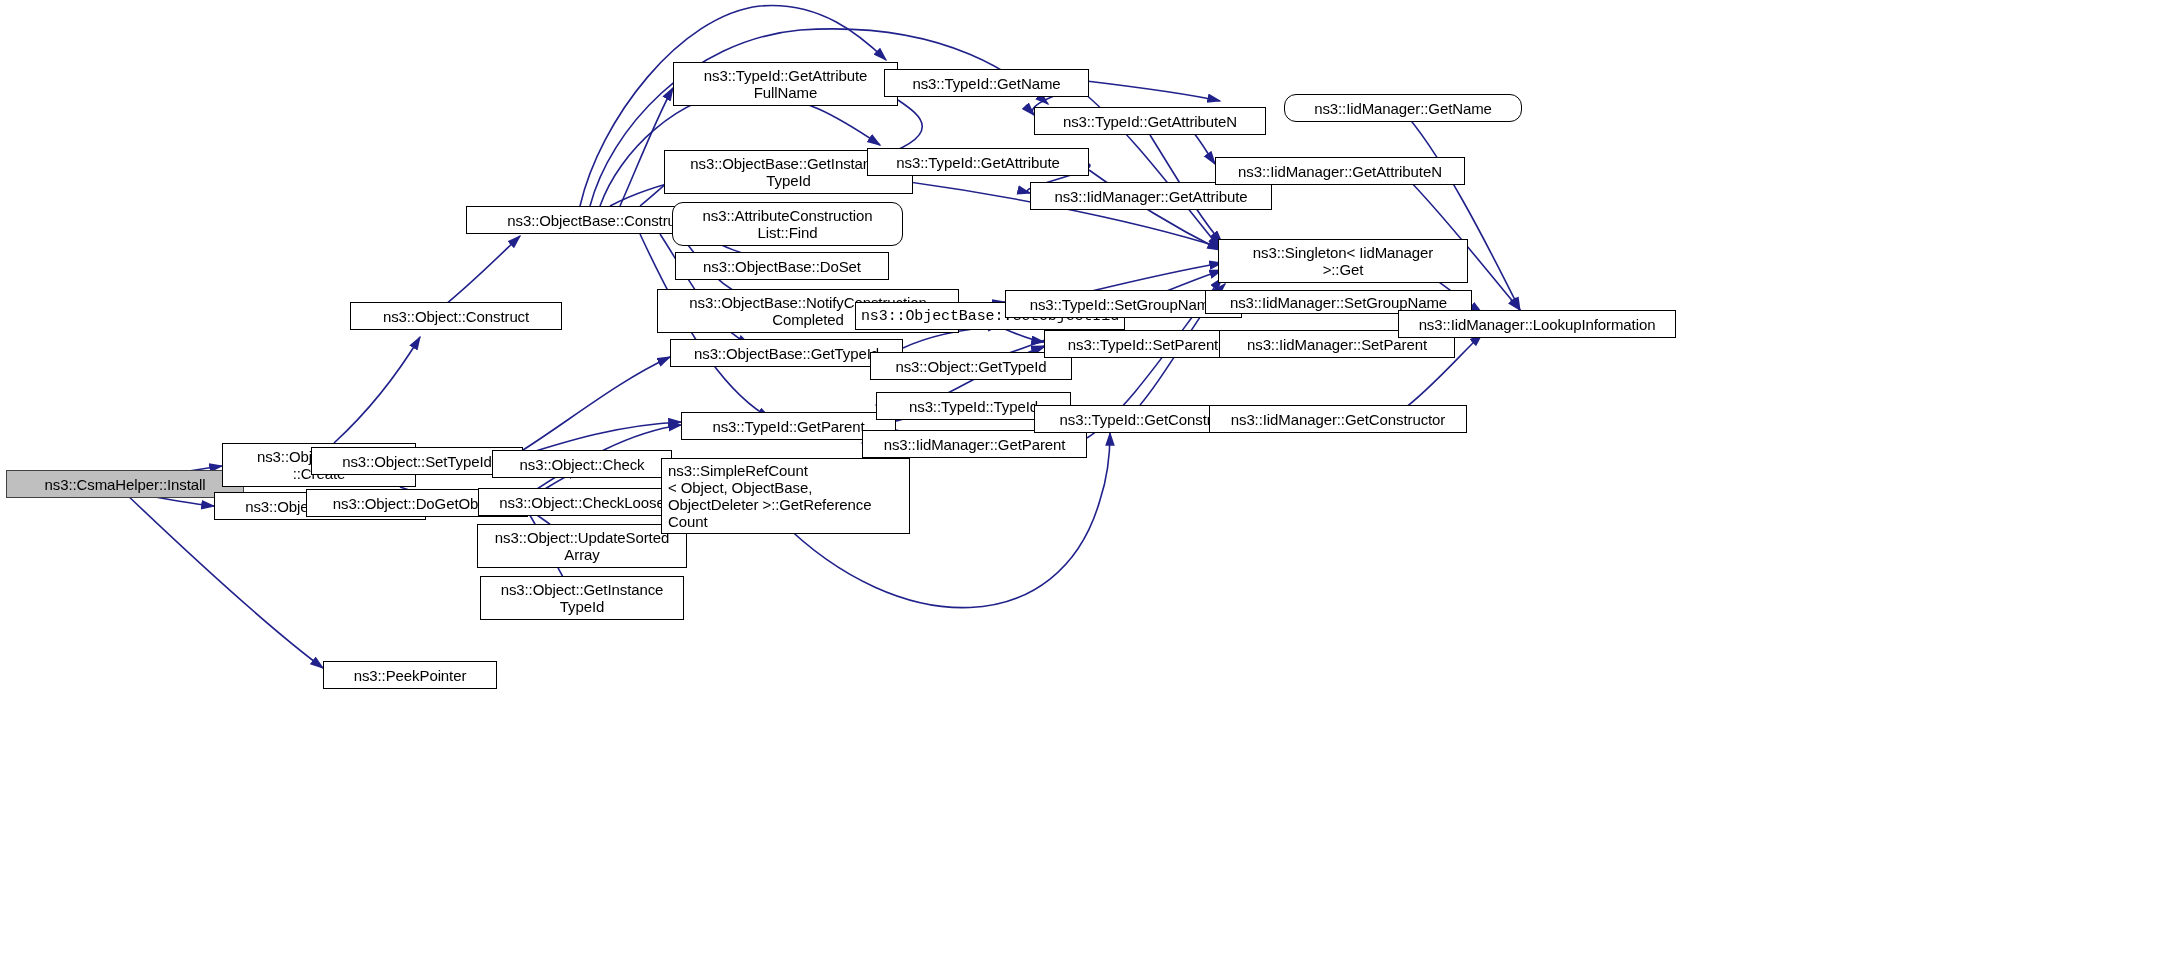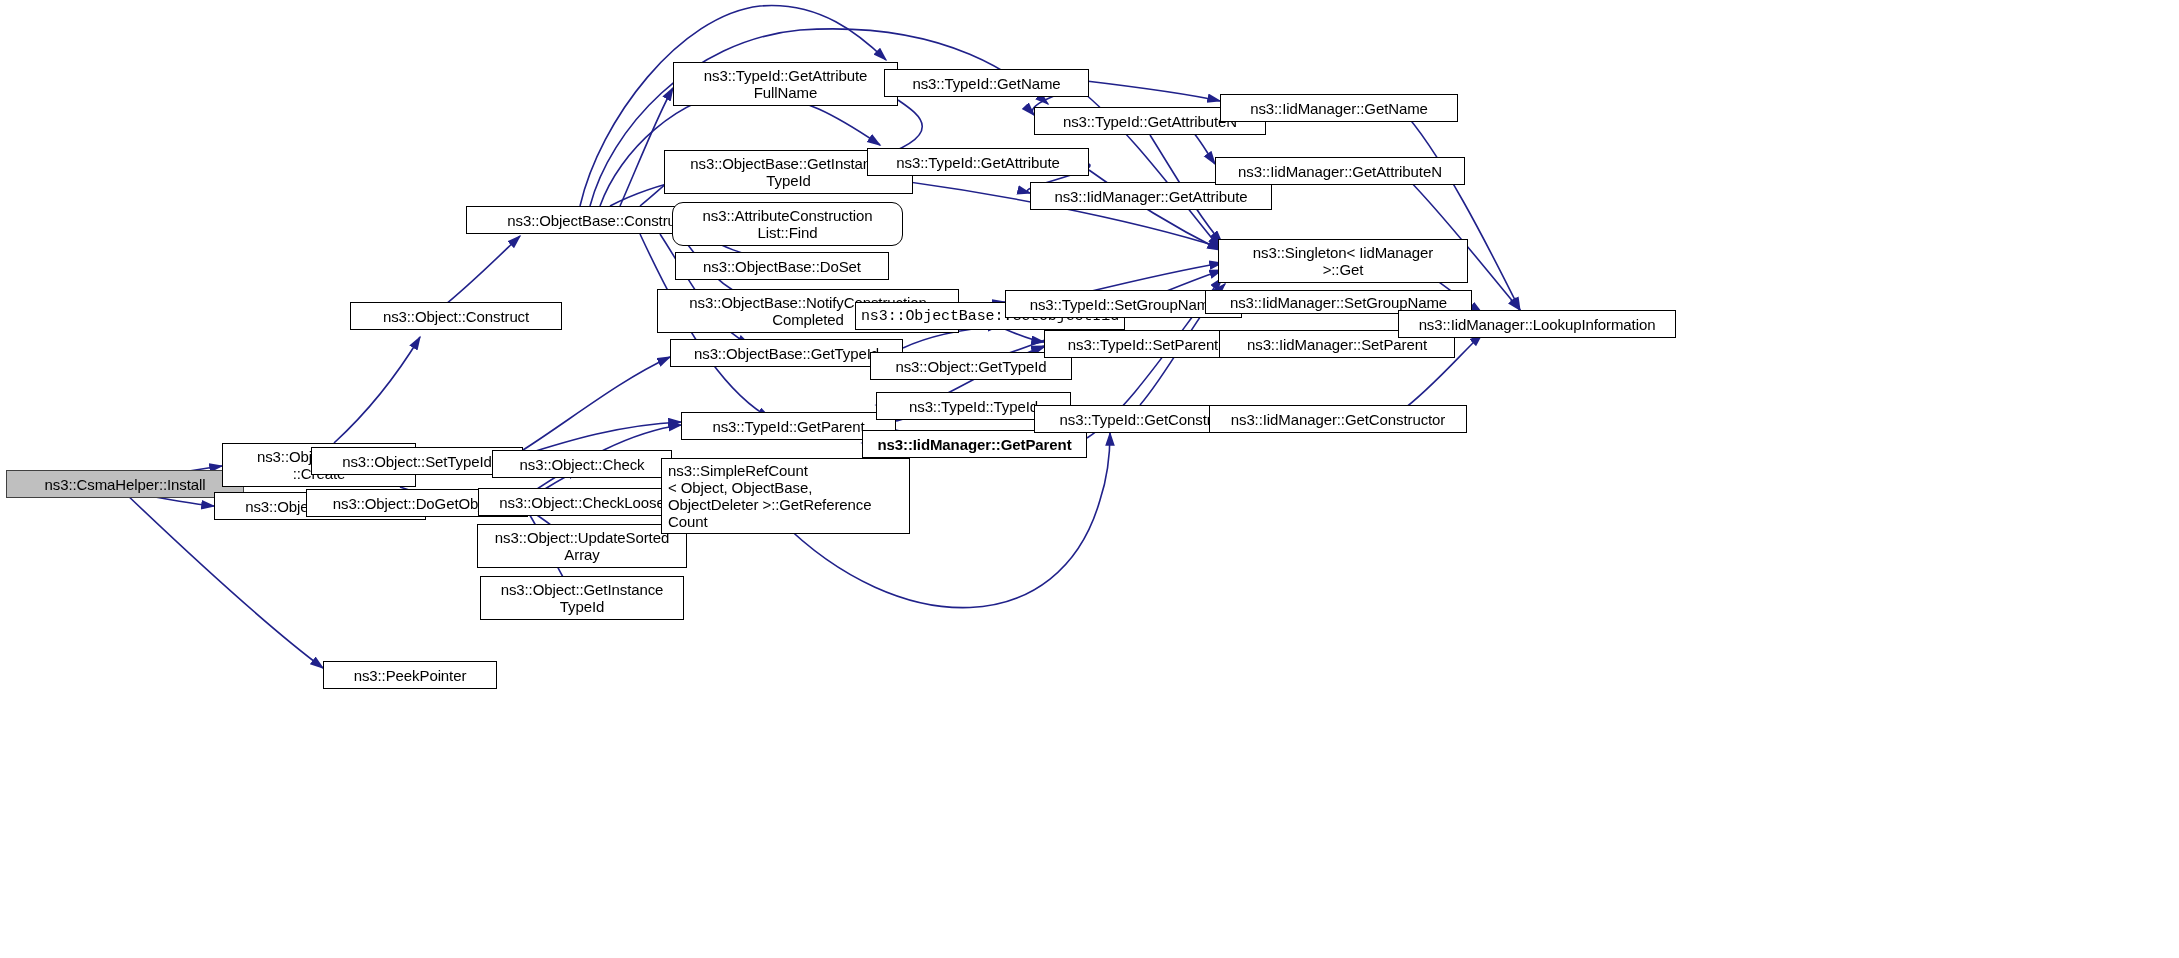--- a/index.html
+++ b/index.html
@@ -148,28 +148,28 @@
       <div class="node" style="left: 681px; top: 412px; width: 215px; height: 28px;">ns3::TypeId::GetParent</div>
       <div class="node leftalign" style="left: 661px; top: 458px; width: 249px; height: 76px;">ns3::SimpleRefCount
 &lt; Object, ObjectBase,
 ObjectDeleter &gt;::GetReference
 Count</div>
       <div class="node" style="left: 884px; top: 69px; width: 205px; height: 28px;">ns3::TypeId::GetName</div>
       <div class="node" style="left: 867px; top: 148px; width: 222px; height: 28px;">ns3::TypeId::GetAttribute</div>
       <div class="node" style="left: 855px; top: 302px; width: 270px; height: 28px; font-family: Liberation Mono, monospace;">ns3::ObjectBase::GetObjectIid</div>
       <div class="node" style="left: 870px; top: 352px; width: 202px; height: 28px;">ns3::Object::GetTypeId</div>
       <div class="node" style="left: 876px; top: 392px; width: 195px; height: 28px;">ns3::TypeId::TypeId</div>
-      <div class="node" style="left: 862px; top: 430px; width: 225px; height: 28px; font-weight: bold;">ns3::IidManager::GetParent</div>
+      <div class="node" style="left: 862px; top: 430px; width: 225px; height: 28px;">ns3::IidManager::GetParent</div>
       <div class="node" style="left: 1034px; top: 107px; width: 232px; height: 28px;">ns3::TypeId::GetAttributeN</div>
       <div class="node" style="left: 1030px; top: 182px; width: 242px; height: 28px;">ns3::IidManager::GetAttribute</div>
       <div class="node" style="left: 1005px; top: 290px; width: 237px; height: 28px;">ns3::TypeId::SetGroupName</div>
       <div class="node" style="left: 1044px; top: 330px; width: 198px; height: 28px;">ns3::TypeId::SetParent</div>
       <div class="node" style="left: 1034px; top: 405px; width: 236px; height: 28px;">ns3::TypeId::GetConstructor</div>
       <div class="node" style="left: 1218px; top: 239px; width: 250px; height: 44px;">ns3::Singleton&lt; IidManager
 &gt;::Get</div>
-      <div class="node" style="left: 1220px; top: 94px; width: 238px; height: 28px;">ns3::IidManager::GetName</div>
+      <div class="node" style="left: 1284px; top: 94px; width: 238px; height: 28px; border-radius: 12px;">ns3::IidManager::GetName</div>
       <div class="node" style="left: 1215px; top: 157px; width: 250px; height: 28px;">ns3::IidManager::GetAttributeN</div>
       <div class="node" style="left: 1205px; top: 290px; width: 267px; height: 24px;">ns3::IidManager::SetGroupName</div>
       <div class="node" style="left: 1219px; top: 330px; width: 236px; height: 28px;">ns3::IidManager::SetParent</div>
       <div class="node" style="left: 1209px; top: 405px; width: 258px; height: 28px;">ns3::IidManager::GetConstructor</div>
       <div class="node" style="left: 1398px; top: 310px; width: 278px; height: 28px;">ns3::IidManager::LookupInformation</div>
     </div>
 </div>
 
 </body></html>

